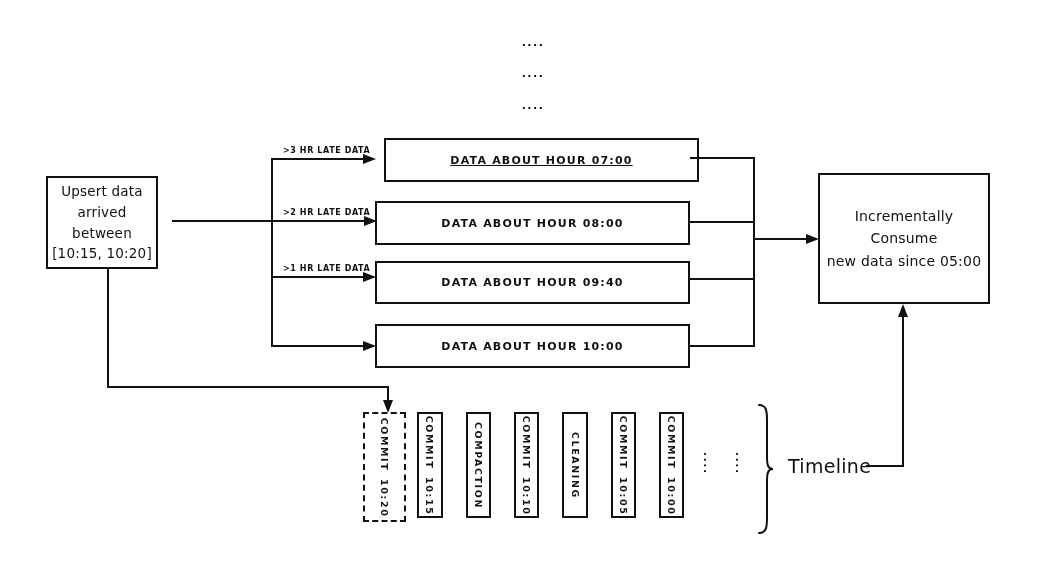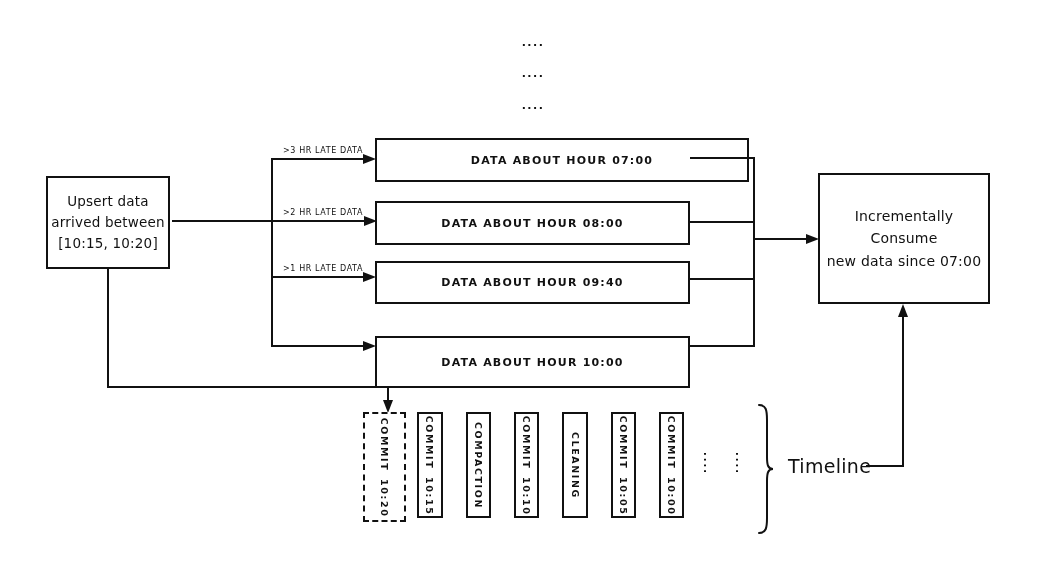--- a/index.html
+++ b/index.html
@@ -41,21 +41,21 @@
     letter-spacing: 0.2px;
   }
   .caps {
     font-weight: bold;
     font-size: 11px;
     letter-spacing: 1.2px;
     white-space: nowrap;
   }
   .arrow-label {
     position: absolute;
-    font-weight: normal;
+    font-weight: bold;
     font-size: 8px;
     letter-spacing: 0.6px;
     white-space: nowrap;
   }
   .vtext {
     display: block;
     transform: rotate(90deg);
     transform-origin: center;
     white-space: nowrap;
     font-weight: bold;
@@ -112,21 +112,21 @@
 </style>
 </head>
 <body>
 
 <div class="canvas">
 
   <div class="dots-row" style="left:516px; top:36px;">....</div>
   <div class="dots-row" style="left:516px; top:67px;">....</div>
   <div class="dots-row" style="left:516px; top:99px;">....</div>
 
-  <div class="box" style="left:46px; top:176px; width:124px; height:93px;">
+  <div class="box" style="left:46px; top:176px; width:112px; height:93px;">
     <span class="handtext">Upsert data
 arrived between
 [10:15, 10:20]</span>
   </div>
 
   <div class="h-line" style="left:172px; top:220px; width:194px;"></div>
   <div class="ah-right" style="left:364px; top:216px;"></div>
 
   <div class="v-line" style="left:271px; top:158px; height:189px;"></div>
 
@@ -136,45 +136,45 @@
   <div class="h-line" style="left:272px; top:276px; width:93px;"></div>
   <div class="ah-right" style="left:363px; top:272px;"></div>
 
   <div class="h-line" style="left:272px; top:345px; width:93px;"></div>
   <div class="ah-right" style="left:363px; top:341px;"></div>
 
   <div class="arrow-label" style="left:283px; top:146px;">&gt;3 HR LATE DATA</div>
   <div class="arrow-label" style="left:283px; top:208px;">&gt;2 HR LATE DATA</div>
   <div class="arrow-label" style="left:283px; top:264px;">&gt;1 HR LATE DATA</div>
 
-  <div class="box" style="left:375px; top:138px; width:374px; height:44px;">
+  <div class="box" style="left:384px; top:138px; width:315px; height:44px;text-decoration:underline;">
     <span class="caps">DATA ABOUT HOUR 07:00</span>
   </div>
   <div class="box" style="left:375px; top:201px; width:315px; height:44px;">
     <span class="caps">DATA ABOUT HOUR 08:00</span>
   </div>
   <div class="box" style="left:375px; top:261px; width:315px; height:43px;">
     <span class="caps">DATA ABOUT HOUR 09:40</span>
   </div>
-  <div class="box" style="left:375px; top:336px; width:315px; height:52px;">
+  <div class="box" style="left:375px; top:324px; width:315px; height:44px;">
     <span class="caps">DATA ABOUT HOUR 10:00</span>
   </div>
 
   <div class="h-line" style="left:690px; top:157px; width:65px;"></div>
   <div class="h-line" style="left:690px; top:221px; width:65px;"></div>
   <div class="h-line" style="left:690px; top:278px; width:65px;"></div>
   <div class="h-line" style="left:690px; top:345px; width:65px;"></div>
   <div class="v-line" style="left:753px; top:157px; height:190px;"></div>
 
   <div class="h-line" style="left:753px; top:238px; width:54px;"></div>
   <div class="ah-right" style="left:806px; top:234px;"></div>
 
   <div class="box" style="left:818px; top:173px; width:172px; height:131px;">
     <span class="consumer-text">Incrementally Consume
-new data since 07:00</span>
+new data since 05:00</span>
   </div>
 
   <div class="v-line" style="left:107px; top:269px; height:119px;"></div>
   <div class="h-line" style="left:107px; top:386px; width:282px;"></div>
   <div class="v-line" style="left:387px; top:386px; height:16px;"></div>
   <div class="ah-down" style="left:383px; top:400px;"></div>
 
   <div class="box dashed" style="left:363px; top:412px; width:43px; height:110px;">
     <span class="vtext">COMMIT 10:20</span>
   </div>

